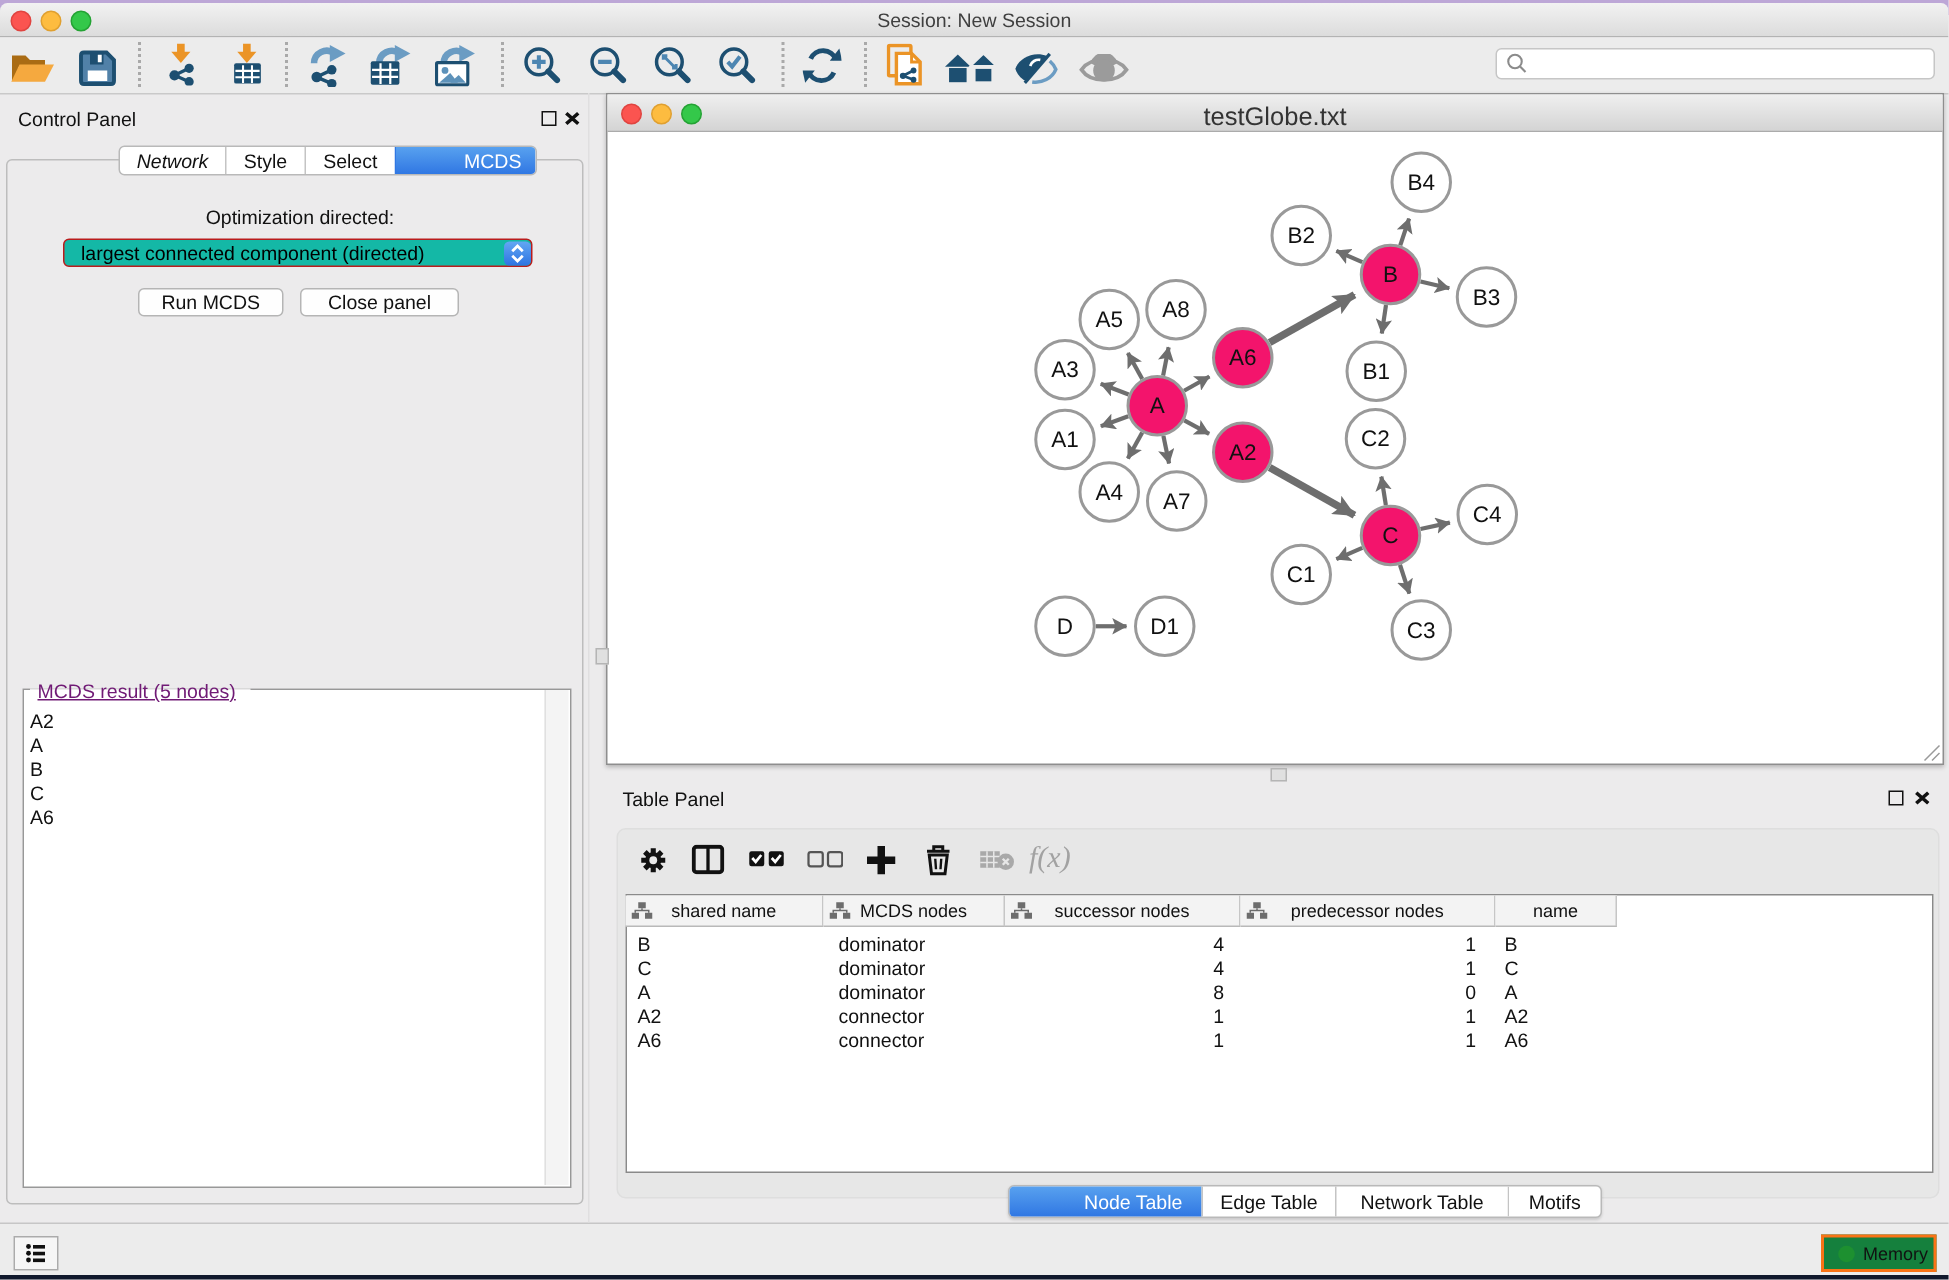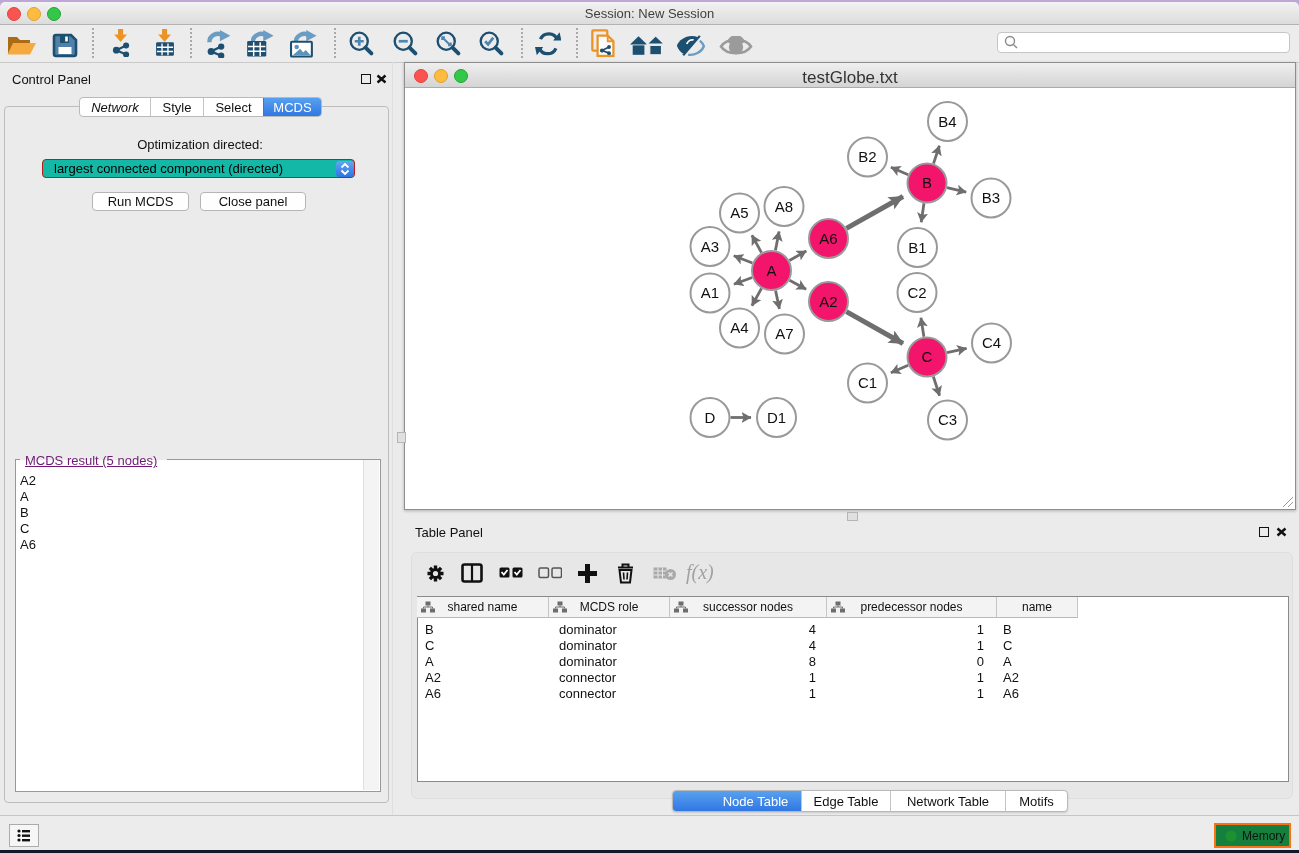--- a/index.html
+++ b/index.html
@@ -201,21 +201,21 @@
 <div id="cpTitle" class="abs">Control Panel</div>
 <div class="winbtn" style="left:361px;top:74px;width:8px;height:8px;border:1.5px solid #111;"></div>
 <svg class="abs" style="left:376px;top:74px" width="11" height="10">
     <path d="M1.5,1.5 L9.5,8.5 M9.5,1.5 L1.5,8.5" stroke="#111" stroke-width="2.4"></path>
   </svg>
 <div id="cpBorder" class="abs"></div>
 <div class="tabset" style="left:79px;top:97px;">
   <div class="tab" style="width:70px;font-style:italic;">Network</div>
   <div class="tab" style="width:52px;">Style</div>
   <div class="tab" style="width:59px;">Select</div>
-  <div class="tab sel" style="width:57px;">MCDS</div>
+  <div class="tab sel" style="width:57px;padding-left:36px;">MCDS</div>
 </div>
 <div id="optlabel" class="abs">Optimization directed:</div>
 <div id="cpSelect" class="abs">
     <span>largest connected component (directed)</span>
   <div id="cpSpin"><svg width="18" height="16">
         <path d="M5.5,6.5 L9,3 L12.5,6.5" fill="none" stroke="#fff" stroke-width="1.8"></path>
         <path d="M5.5,9.5 L9,13 L12.5,9.5" fill="none" stroke="#fff" stroke-width="1.8"></path>
       </svg></div>
 </div>
 <div class="btn abs" style="left:92px;top:192px;width:95px;">Run MCDS</div>
@@ -373,21 +373,21 @@
   </div>
 <div class="hdrcell" style="left:549px;top:597px;width:120px;">
     <svg style="position:absolute;left:4px;top:4px" width="14" height="12">
       <g fill="#6d6d6d">
         <rect x="4.5" y="0.5" width="5" height="4"></rect>
         <rect x="0" y="7.5" width="5" height="4"></rect>
         <rect x="9" y="7.5" width="5" height="4"></rect>
       </g>
       <path d="M7,4.5 V6 M2.5,7.5 V6 H11.5 V7.5" fill="none" stroke="#6d6d6d" stroke-width="1"></path>
     </svg>
-    <div class="lab">MCDS role</div>
+    <div class="lab">MCDS nodes</div>
   </div>
 <div class="hdrcell" style="left:670px;top:597px;width:156px;">
     <svg style="position:absolute;left:4px;top:4px" width="14" height="12">
       <g fill="#6d6d6d">
         <rect x="4.5" y="0.5" width="5" height="4"></rect>
         <rect x="0" y="7.5" width="5" height="4"></rect>
         <rect x="9" y="7.5" width="5" height="4"></rect>
       </g>
       <path d="M7,4.5 V6 M2.5,7.5 V6 H11.5 V7.5" fill="none" stroke="#6d6d6d" stroke-width="1"></path>
     </svg>

